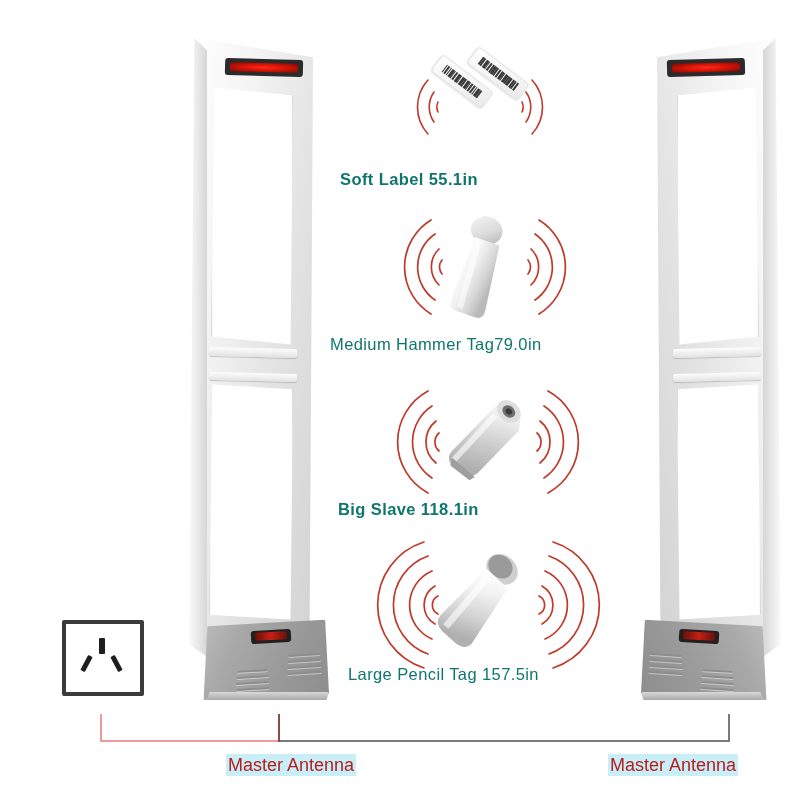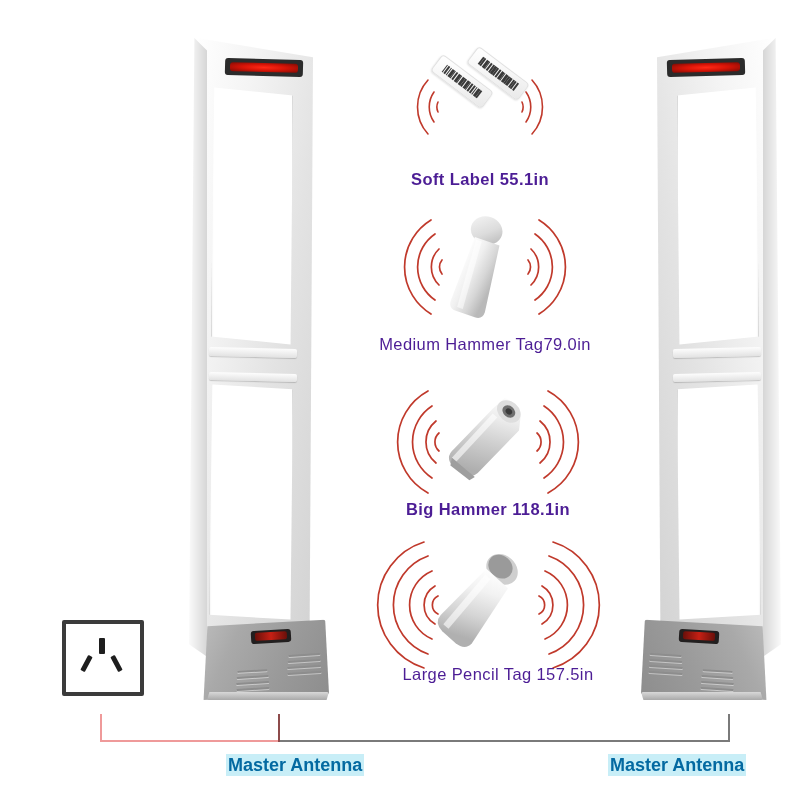--- a/index.html
+++ b/index.html
@@ -73,22 +73,21 @@
   .foot{
     position:absolute;
     background:linear-gradient(180deg,#d8d8d8,#a9a9a9);
     border-radius:2px;
   }
 
   
   .tagrow{position:absolute;}
   .tagcaption{
     position:absolute;
-    text-align:center;
-    color:#4c1d95;
+    color:#0f766e;
     white-space:nowrap;
     letter-spacing:.4px;
   }
   .waves{position:absolute;top:0;left:0;}
 
   
   .softlabel{
     position:absolute;
     background:linear-gradient(150deg,#ffffff 0%,#f7f7f7 42%,#e9e9e9 100%);
     border:1px solid #e0e0e0;
@@ -115,22 +114,21 @@
     border-radius:2px;
   }
   .pin{position:absolute;background:#1e1e1e;border-radius:1px;}
 
   
   .bracket{position:absolute;}
   .bline{position:absolute;}
   .footlabel{
     position:absolute;
     white-space:nowrap;
-    color:#0369a1;
-    font-weight:bold;
+    color:#b91c1c;
   }
   .hl{background:#c8eef7;padding:1px 2px;}
 </style>
 </head>
 <body>
 
 <div class="stage">
 
   <div class="antenna" style="left:185px;top:32px;width:140px;height:660px;">
 
@@ -366,21 +364,21 @@
           <path d="M40 6 Q55 2 64 10 L72 22 L68 78 Q68 90 56 92 L44 92 Q32 90 34 78 L38 22 Z" fill="url(#pcg)"></path>
           <ellipse cx="52" cy="14" rx="13" ry="10" fill="#dedede"></ellipse>
           <ellipse cx="52" cy="14" rx="7" ry="5.5" fill="#6f6f6f"></ellipse>
           <ellipse cx="52" cy="14" rx="3.5" ry="2.8" fill="#3a3a3a"></ellipse>
           <path d="M41 26 L47 26 L44 86 L38 86 Z" fill="#ffffff" opacity="0.6"></path>
           <path d="M38 86 L68 86 L66 92 L42 93 Z" fill="#9e9e9e"></path>
         </g>
       </svg>
     </div>
 
-    <div class="tagcaption" style="left:-10px;top:115px;width:300px;font-size:16.5px;font-weight:700;">Big  Hammer  118.1in</div>
+    <div class="tagcaption" style="left:-10px;top:115px;width:300px;font-size:16.5px;font-weight:700;">Big  Slave  118.1in</div>
   </div>
 
   <div class="tagrow" style="left:338px;top:540px;width:300px;height:150px;">
 
     <svg class="waves" width="105" height="130" viewBox="0 0 105 130" style="left:0px;top:0px;">
       <g fill="none" stroke="#c0392b" stroke-width="1.7" stroke-linecap="round">
         <path d="M86 2 A 66 66 0 0 0 86 128"></path>
         <path d="M90 16 A 52 52 0 0 0 90 114"></path>
         <path d="M94 31 A 37 37 0 0 0 94 99"></path>
         <path d="M97 46 A 22 22 0 0 0 97 84"></path>

